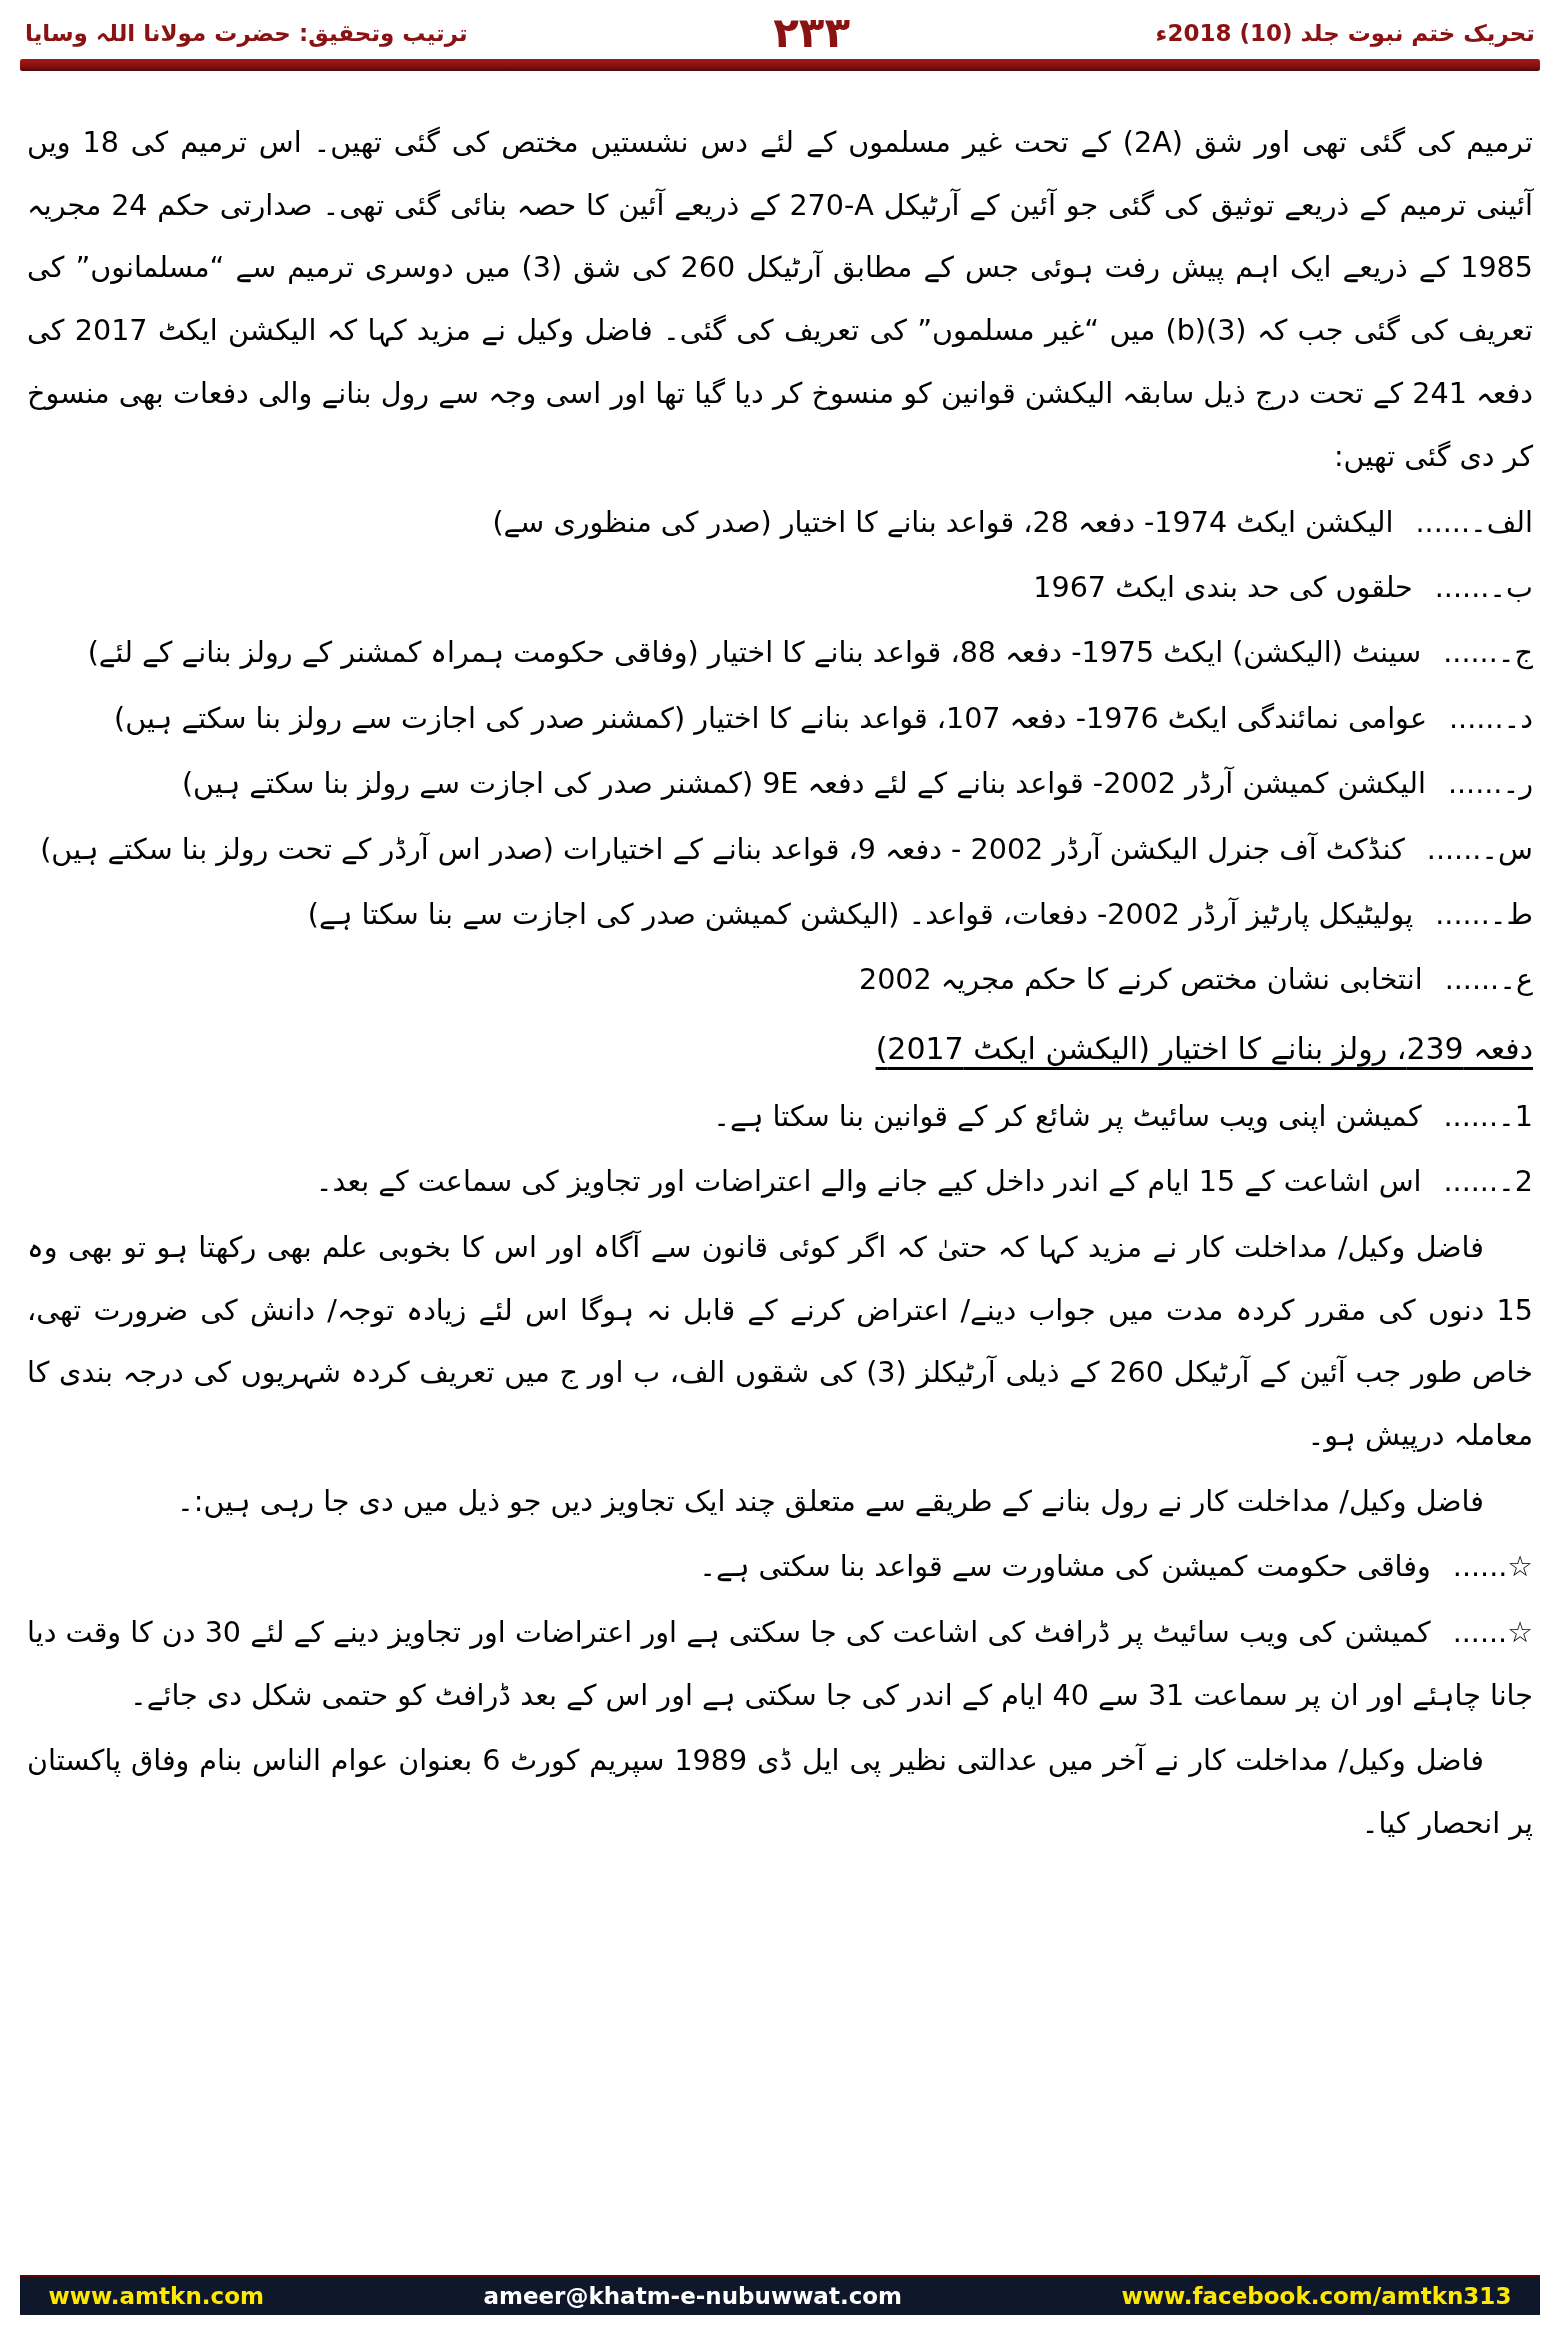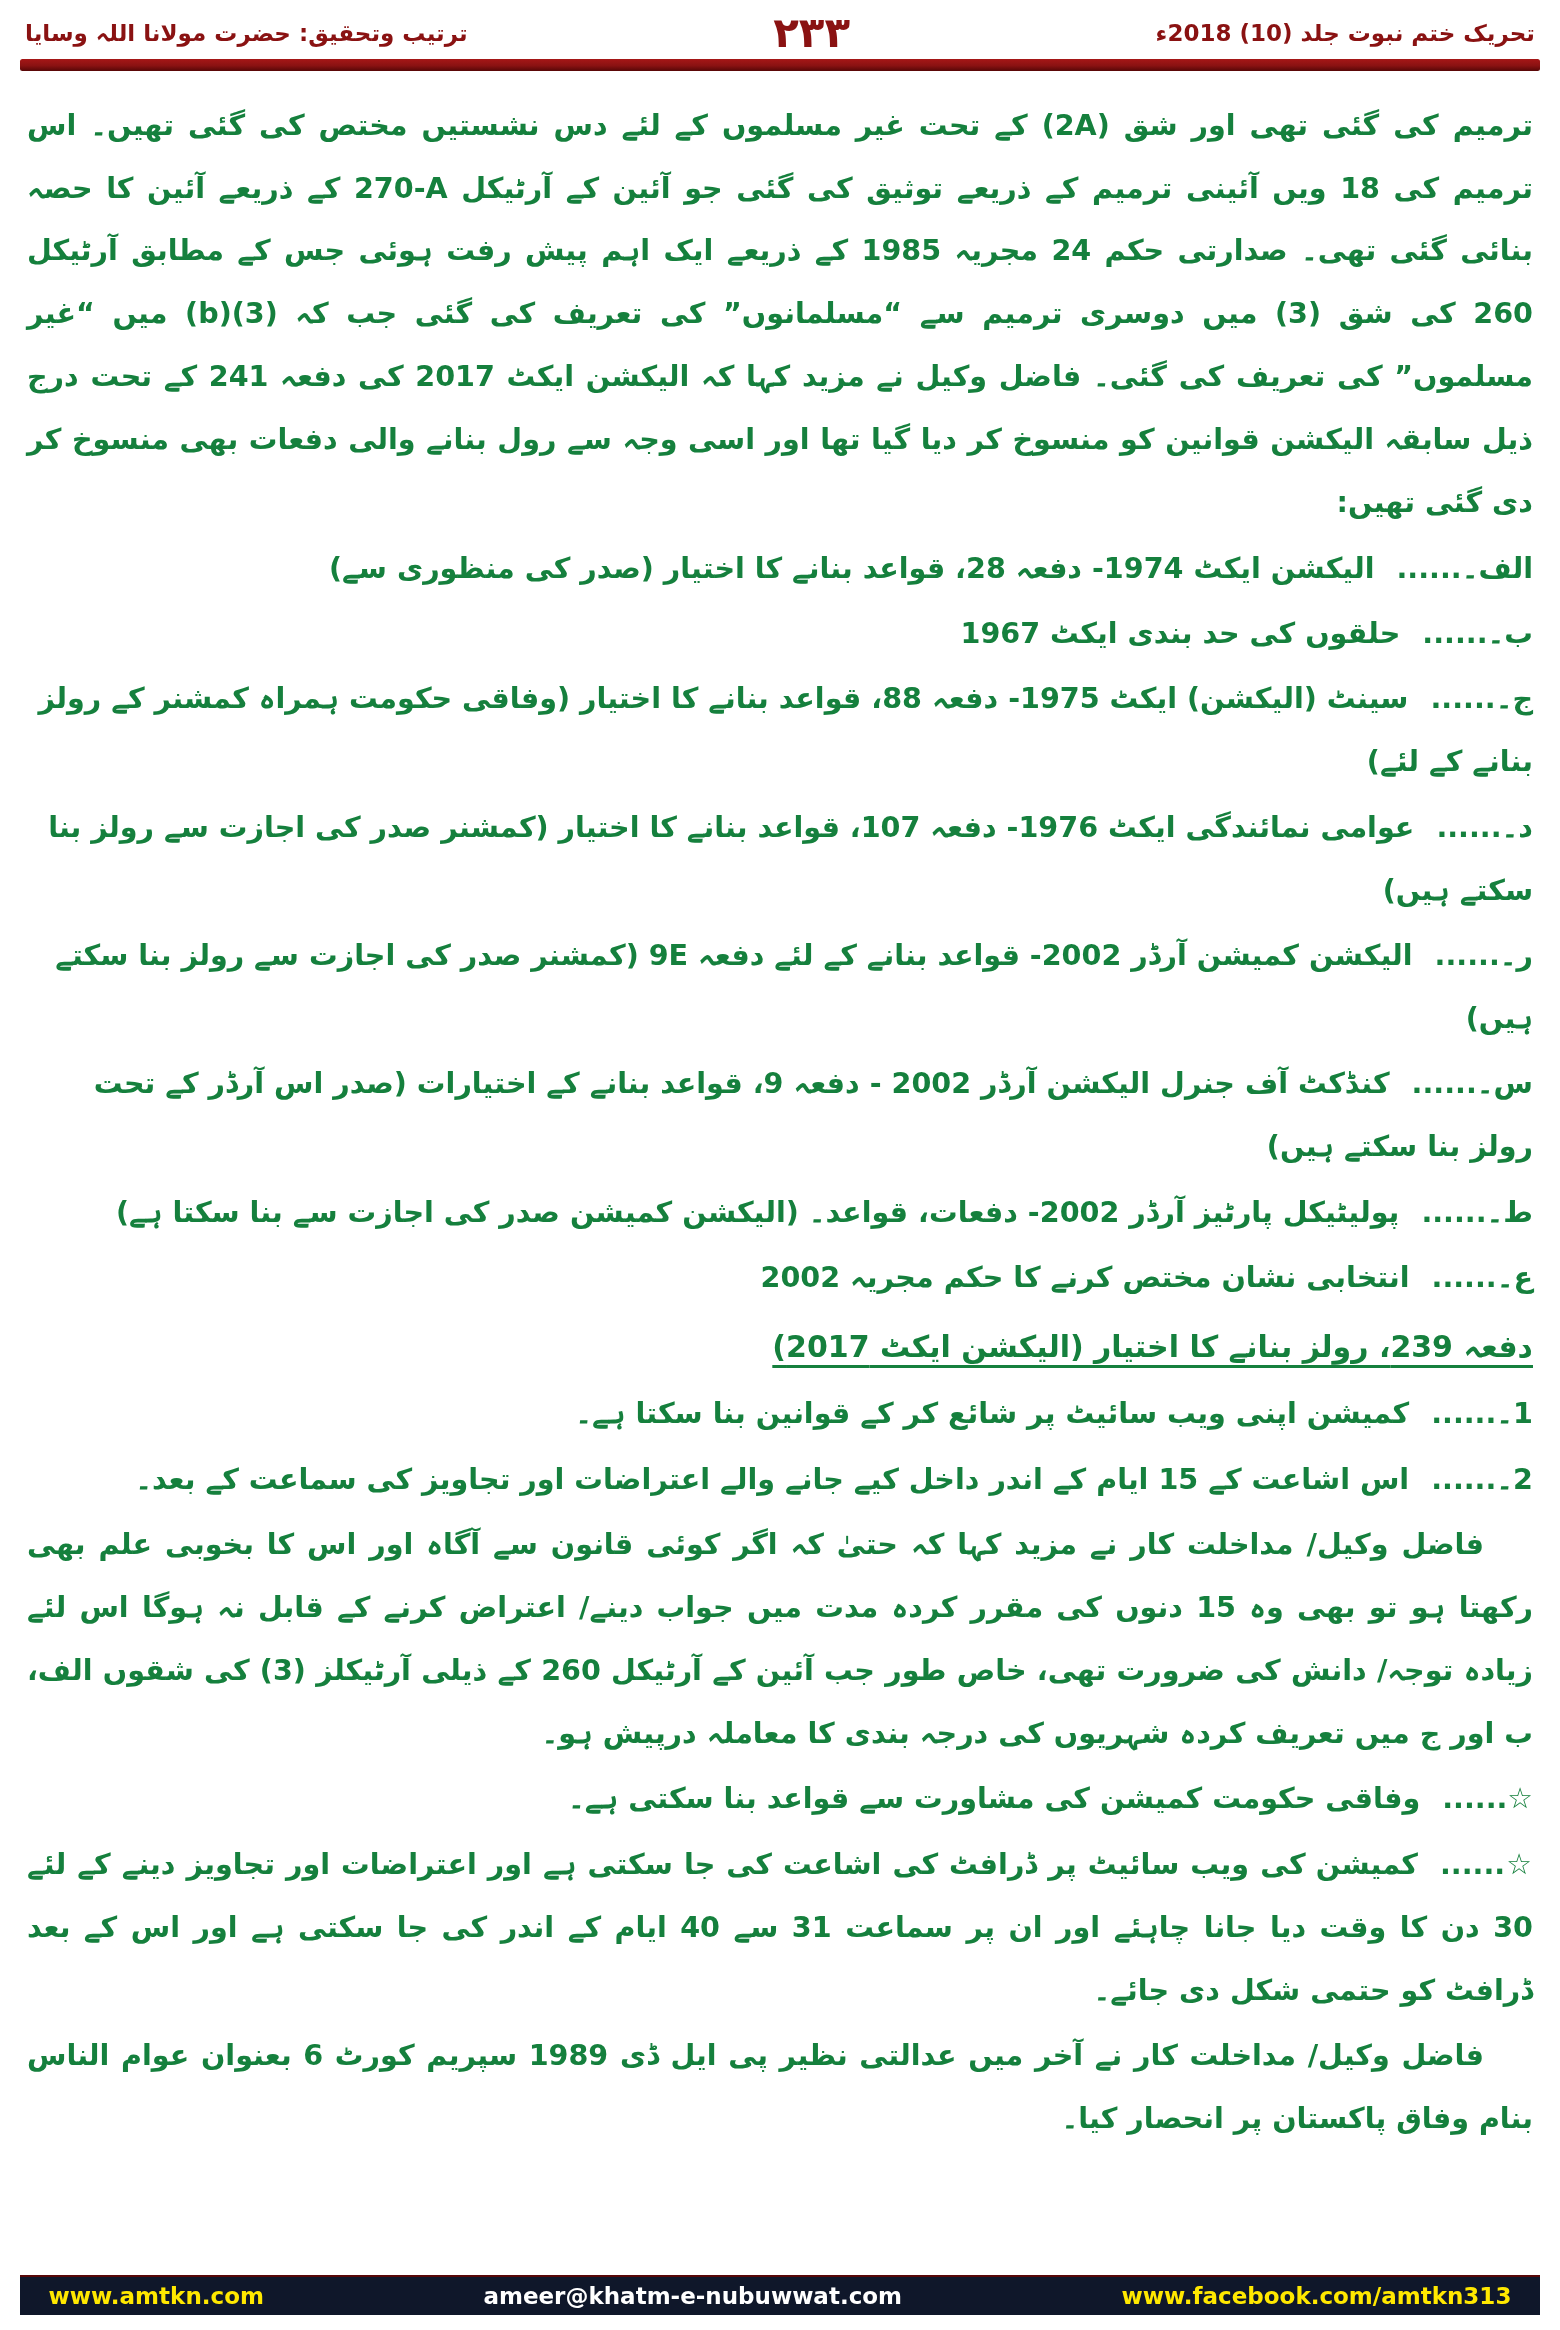--- a/index.html
+++ b/index.html
@@ -15,22 +15,22 @@
     direction: rtl; padding: 11.8px 25px 1.7px; color: #8a1212; font-weight: bold;
   }
   .header .side { font-size: 23px; white-space: nowrap; }
   .header .pg { font-size: 42px; line-height: 1; }
   .rule {
     margin: 3.4px 20px 0; height: 11.8px; border-radius: 2.5px;
     background: linear-gradient(180deg, #a61717 0%, #8a1212 55%, #570707 100%);
   }
   
   .content {
-    direction: rtl; padding: 23px 27px 0; color: #15803d;
-    font-size: 28.6px; font-weight: bold; line-height: 2.2;
+    direction: rtl; padding: 40px 27px 0; color: #000000;
+    font-size: 28.6px; font-weight: normal; line-height: 2.2;
     height: 2167px; overflow: hidden;
   }
   .content p { margin: 0 0 2.5px 0; text-align: right; }
   .just { text-align: justify !important; text-align-last: right; }
   .indent { text-indent: 49px; }
   .heading {
     font-size: 30px; margin-top: 5px !important;
     text-decoration: underline; text-decoration-thickness: 2.5px; text-underline-offset: 8.4px;
   }
   .marker { white-space: nowrap; margin-top: 40px; }
@@ -69,20 +69,21 @@
     <p><span class="marker">س۔......</span><span class="gap"></span><span>کنڈکٹ آف جنرل الیکشن آرڈر 2002 - دفعہ 9، قواعد بنانے کے اختیارات (صدر اس آرڈر کے تحت رولز بنا سکتے ہیں)</span></p>
     <p><span class="marker">ط۔......</span><span class="gap"></span><span>پولیٹیکل پارٹیز آرڈر 2002- دفعات، قواعد۔ (الیکشن کمیشن صدر کی اجازت سے بنا سکتا ہے)</span></p>
     <p><span class="marker">ع۔......</span><span class="gap"></span><span>انتخابی نشان مختص کرنے کا حکم مجریہ 2002</span></p>
 
     <p class="heading">دفعہ 239، رولز بنانے کا اختیار (الیکشن ایکٹ 2017)</p>
 
     <p><span class="marker">1۔......</span><span class="gap"></span><span>کمیشن اپنی ویب سائیٹ پر شائع کر کے قوانین بنا سکتا ہے۔</span></p>
     <p><span class="marker">2۔......</span><span class="gap"></span><span>اس اشاعت کے 15 ایام کے اندر داخل کیے جانے والے اعتراضات اور تجاویز کی سماعت کے بعد۔</span></p>
 
     <p class="just indent">فاضل وکیل/ مداخلت کار نے مزید کہا کہ حتیٰ کہ اگر کوئی قانون سے آگاہ اور اس کا بخوبی علم بھی رکھتا ہو تو بھی وہ 15 دنوں کی مقرر کردہ مدت میں جواب دینے/ اعتراض کرنے کے قابل نہ ہوگا اس لئے زیادہ توجہ/ دانش کی ضرورت تھی، خاص طور جب آئین کے آرٹیکل 260 کے ذیلی آرٹیکلز (3) کی شقوں الف، ب اور ج میں تعریف کردہ شہریوں کی درجہ بندی کا معاملہ درپیش ہو۔</p>
+    <p class="just indent">فاضل وکیل/ مداخلت کار نے رول بنانے کے طریقے سے متعلق چند ایک تجاویز دیں جو ذیل میں دی جا رہی ہیں:۔</p>
 
     <p class="just"><span class="marker">☆......</span><span class="gap"></span><span>وفاقی حکومت کمیشن کی مشاورت سے قواعد بنا سکتی ہے۔</span></p>
     <p class="just"><span class="marker">☆......</span><span class="gap"></span><span>کمیشن کی ویب سائیٹ پر ڈرافٹ کی اشاعت کی جا سکتی ہے اور اعتراضات اور تجاویز دینے کے لئے 30 دن کا وقت دیا جانا چاہئے اور ان پر سماعت 31 سے 40 ایام کے اندر کی جا سکتی ہے اور اس کے بعد ڈرافٹ کو حتمی شکل دی جائے۔</span></p>
 
     <p class="just indent">فاضل وکیل/ مداخلت کار نے آخر میں عدالتی نظیر پی ایل ڈی 1989 سپریم کورٹ 6 بعنوان عوام الناس بنام وفاق پاکستان پر انحصار کیا۔</p>
 
   </div>
 
   <div class="footer">
     <span class="y">www.amtkn.com</span>

